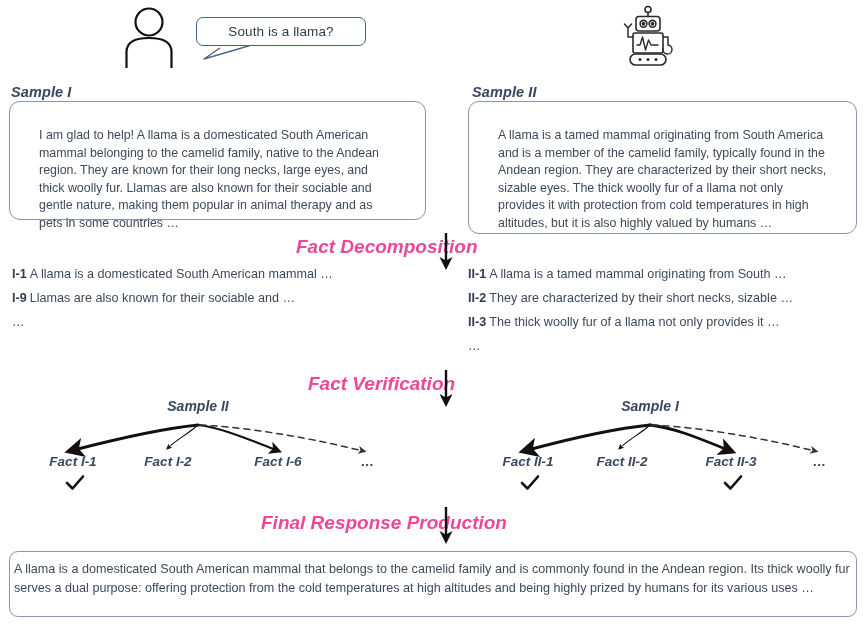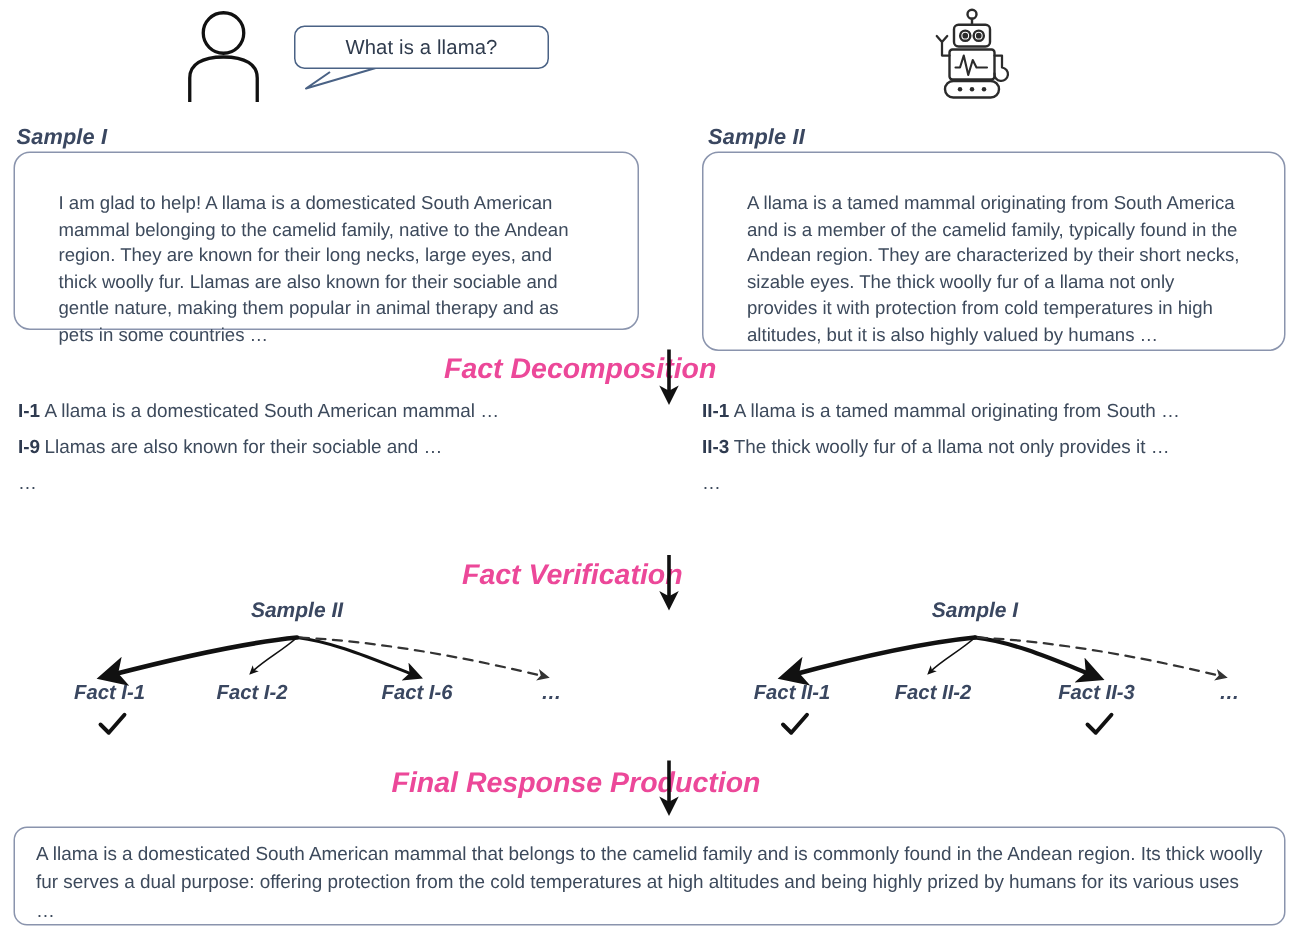--- a/index.html
+++ b/index.html
@@ -150,41 +150,41 @@
   }
 
   
   #box-final {
     left: 9px; top: 551px;
     width: 848px; height: 66px;
     border: 1.3px solid #8a94ad;
     border-radius: 9px;
     background: #ffffff;
     box-sizing: border-box;
-    padding: 8px 14px;
+    padding: 8px 4px;
   }
   #box-final p {
     margin: 0;
     font-size: 12.6px;
     line-height: 19px;
     color: #3d4a5c;
   }
 </style>
 </head>
 <body>
 
 <div class="stage">
 
   <svg class="abs" id="person-icon" viewBox="0 0 62 62">
     <circle cx="31" cy="16" r="13.5" fill="none" stroke="#111" stroke-width="2.2"></circle>
     <path d="M8.5 62 V46 C8.5 37 16.5 32 31 32 C45.5 32 53.5 37 53.5 46 V62" fill="none" stroke="#111" stroke-width="2.2" stroke-linecap="round"></path>
   </svg>
 
   <div class="abs" id="query-bubble">
-    <span class="q-text">What is a llama?</span>
+    <span class="q-text">South is a llama?</span>
   </div>
   <svg class="abs" id="bubble-tail" viewBox="0 0 90 26">
     <path d="M82 1 L14 21 L30 10" fill="none" stroke="#4a6285" stroke-width="1.4" stroke-linejoin="round"></path>
   </svg>
 
   <svg class="abs" id="robot-icon" viewBox="0 0 60 66">
     <g fill="none" stroke="#2b2b2b" stroke-width="1.6" stroke-linecap="round" stroke-linejoin="round">
       <circle cx="30" cy="5.5" r="3"></circle>
       <line x1="30" y1="8.5" x2="30" y2="12.5"></line>
       <rect x="18" y="12.5" width="24" height="14.5" rx="3"></rect>
@@ -227,20 +227,23 @@
       <span class="fact-id">I-9</span><span>Llamas are also known for their sociable and …</span>
     </div>
     <div class="fact-ellipsis">…</div>
   </div>
 
   <div class="abs fact-list" id="facts-sample-2">
     <div class="fact-row">
       <span class="fact-id">II-1</span><span>A llama is a tamed mammal originating from South …</span>
     </div>
     <div class="fact-row">
+      <span class="fact-id">II-2</span><span>They are characterized by their short necks, sizable …</span>
+    </div>
+    <div class="fact-row">
       <span class="fact-id">II-3</span><span>The thick woolly fur of a llama not only provides it …</span>
     </div>
     <div class="fact-ellipsis">…</div>
   </div>
 
   <div class="abs stage-label" id="label-fact-verification">Fact Verification</div>
   <svg class="abs down-arrow" id="arrow-verification" viewBox="0 0 22 40">
     <line x1="11" y1="1" x2="11" y2="30" stroke="#111" stroke-width="2.4"></line>
     <path d="M11 38 L4.5 25 L11 28.5 L17.5 25 Z" fill="#111"></path>
   </svg>

